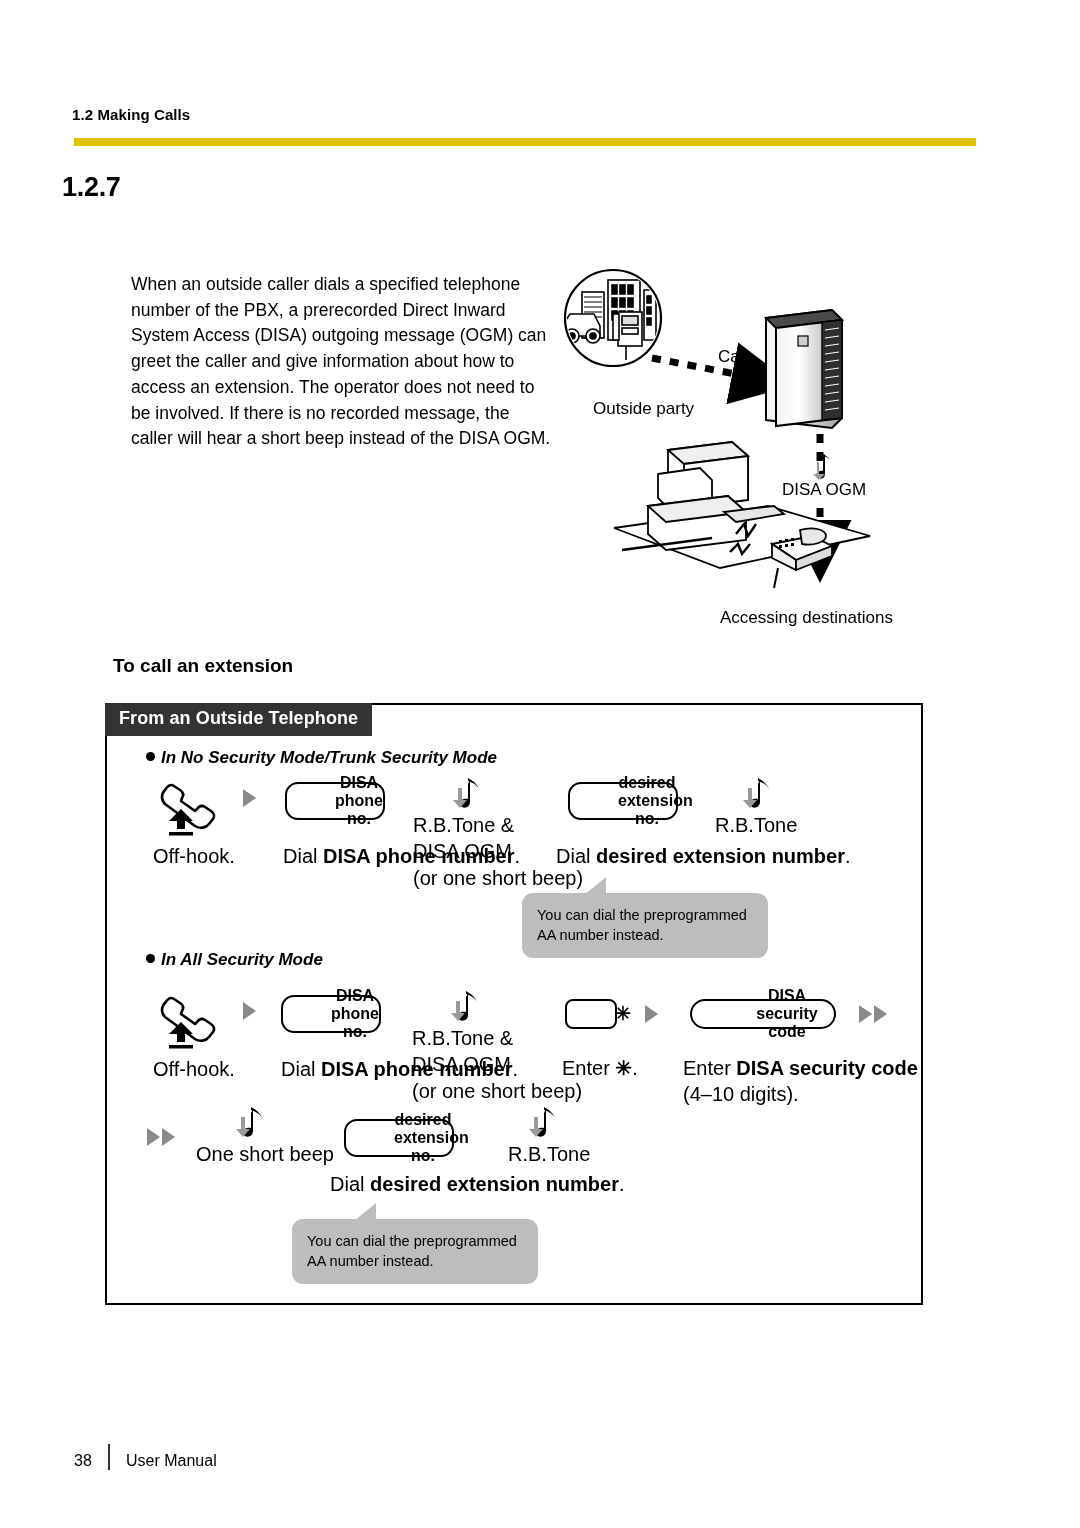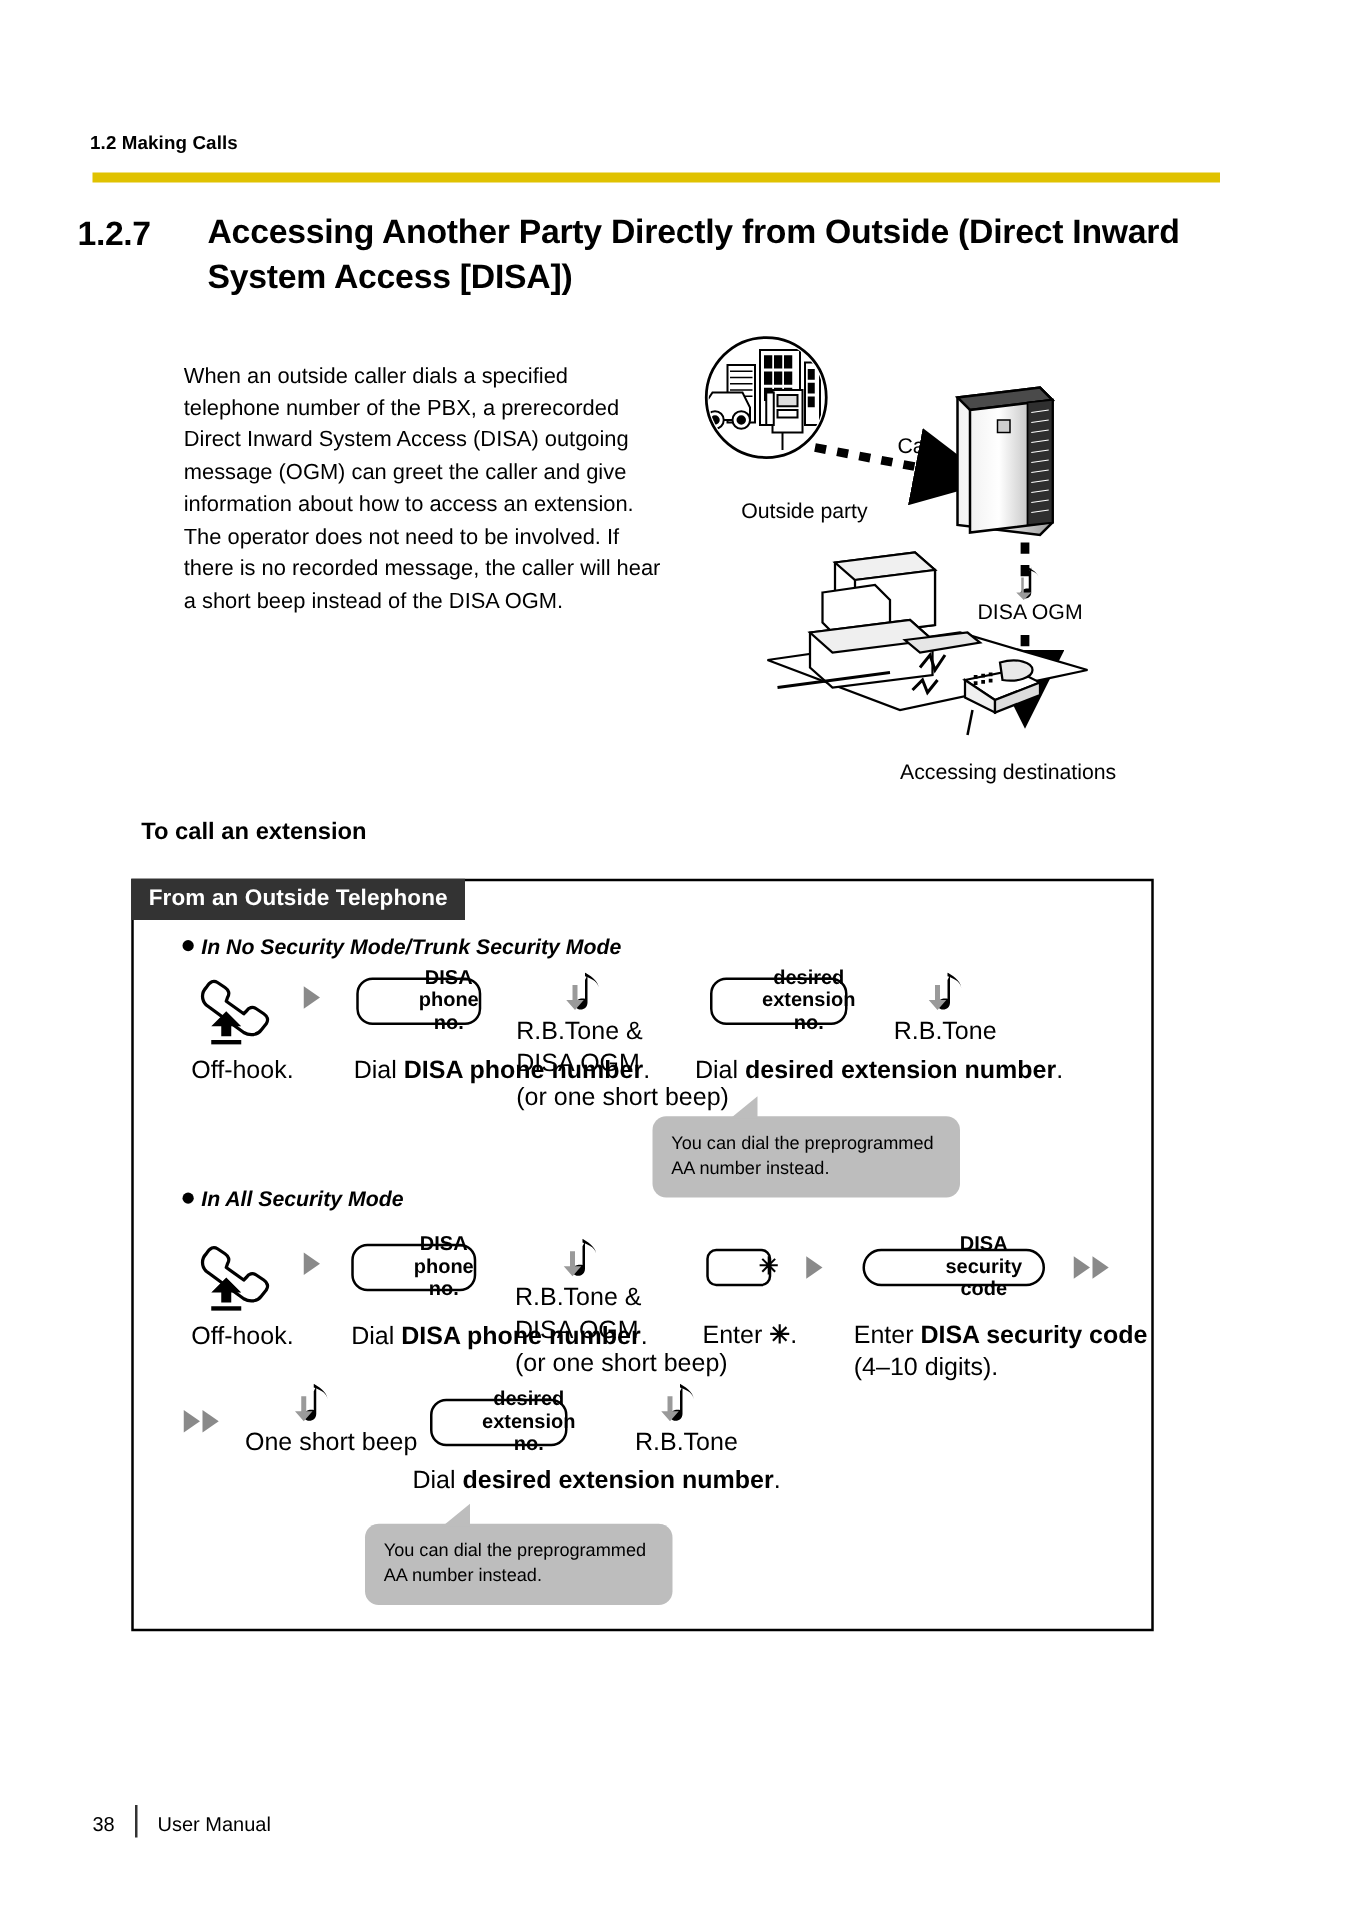--- a/index.html
+++ b/index.html
@@ -31,21 +31,21 @@
     margin-left:104px;
     font-size:27px; font-weight:bold; line-height:1.32;
     letter-spacing:-0.2px;
   }
 
   
   .intro {
     position:absolute; left:131px; top:272px; width:420px;
     font-size:17.5px; line-height:1.47;
   }
-  .intro p { margin:16px; }
+  .intro p { margin:0; }
 
   
   .illus { position:absolute; left:560px; top:268px; width:400px; height:370px; }
   .illus-label { position:absolute; font-size:17px; white-space:nowrap; }
 
   
   .to-call {
     position:absolute; left:113px; top:655px;
     font-size:19px; font-weight:bold;
   }
@@ -70,21 +70,21 @@
   }
   .bullet-head .dot {
     display:inline-block; width:9px; height:9px; border-radius:50%;
     background:#000; margin-right:6px; vertical-align:2px;
   }
 
   
   .key {
     position:absolute; border:2.5px solid #000; border-radius:13px;
     background:#fff; display:flex; flex-direction:column;
-    align-items:center; justify-content:center;
+    justify-content:center;
     font-size:16px; font-weight:bold; line-height:1.12; text-align:center;padding-left:48px;
   }
   .key.pill { border-radius:19px; }
   .key span { display:block; }
 
   .caption {
     position:absolute; font-size:20px; line-height:1.32;
     white-space:nowrap;
   }
   .caption b { font-weight:bold; }
@@ -115,21 +115,20 @@
   .footer .lbl { font-size:16px; }
 </style>
 </head>
 <body>
 
 <div class="running-head">1.2 Making Calls</div>
 <div class="rule"></div>
 
 <div class="sec-wrap">
   <div class="sec-num">1.2.7</div>
-  <div class="sec-title">Accessing Another Party Directly from Outside (Direct Inward System Access [DISA])</div>
 </div>
 
 <div class="intro">
   <p>When an outside caller dials a specified telephone number of the PBX, a prerecorded Direct Inward System Access (DISA) outgoing message (OGM) can greet the caller and give information about how to access an extension. The operator does not need to be involved. If there is no recorded message, the caller will hear a short beep instead of the DISA OGM.</p>
 </div>
 
 <div class="illus">
   <svg width="400" height="370" viewBox="0 0 400 370">
     <defs>
       <linearGradient id="pbxg" x1="0" y1="0" x2="1" y2="0">

